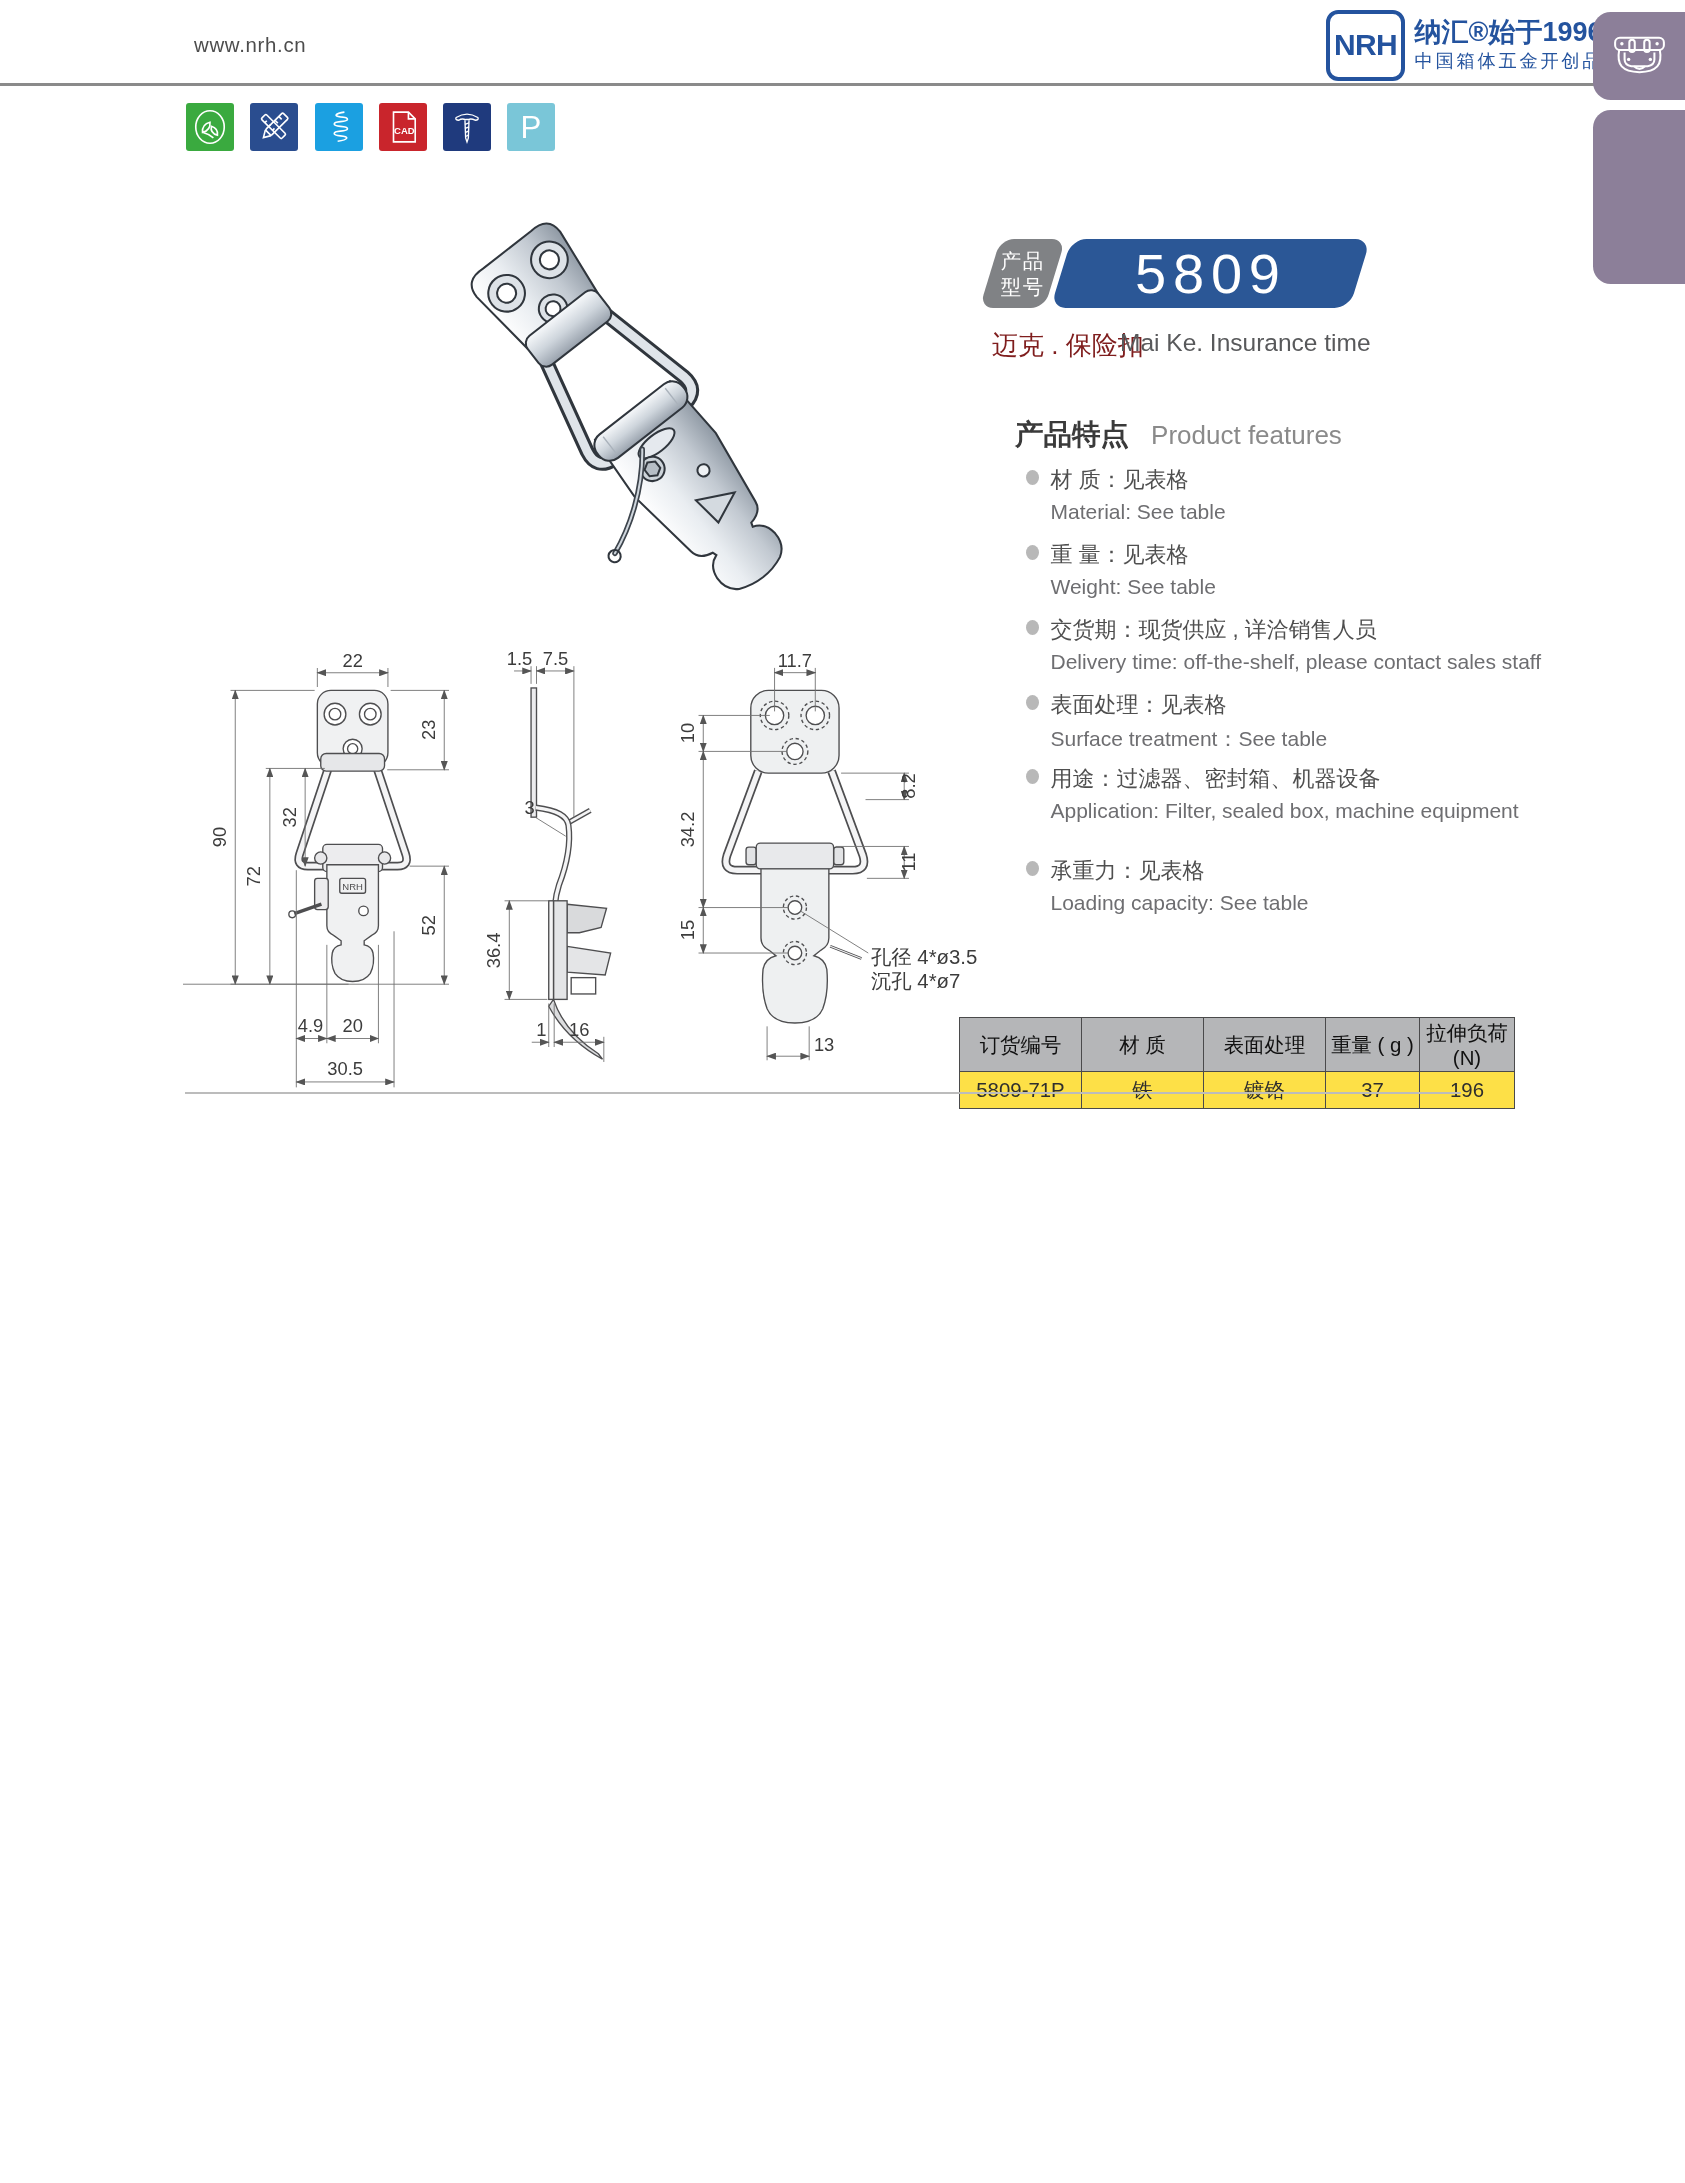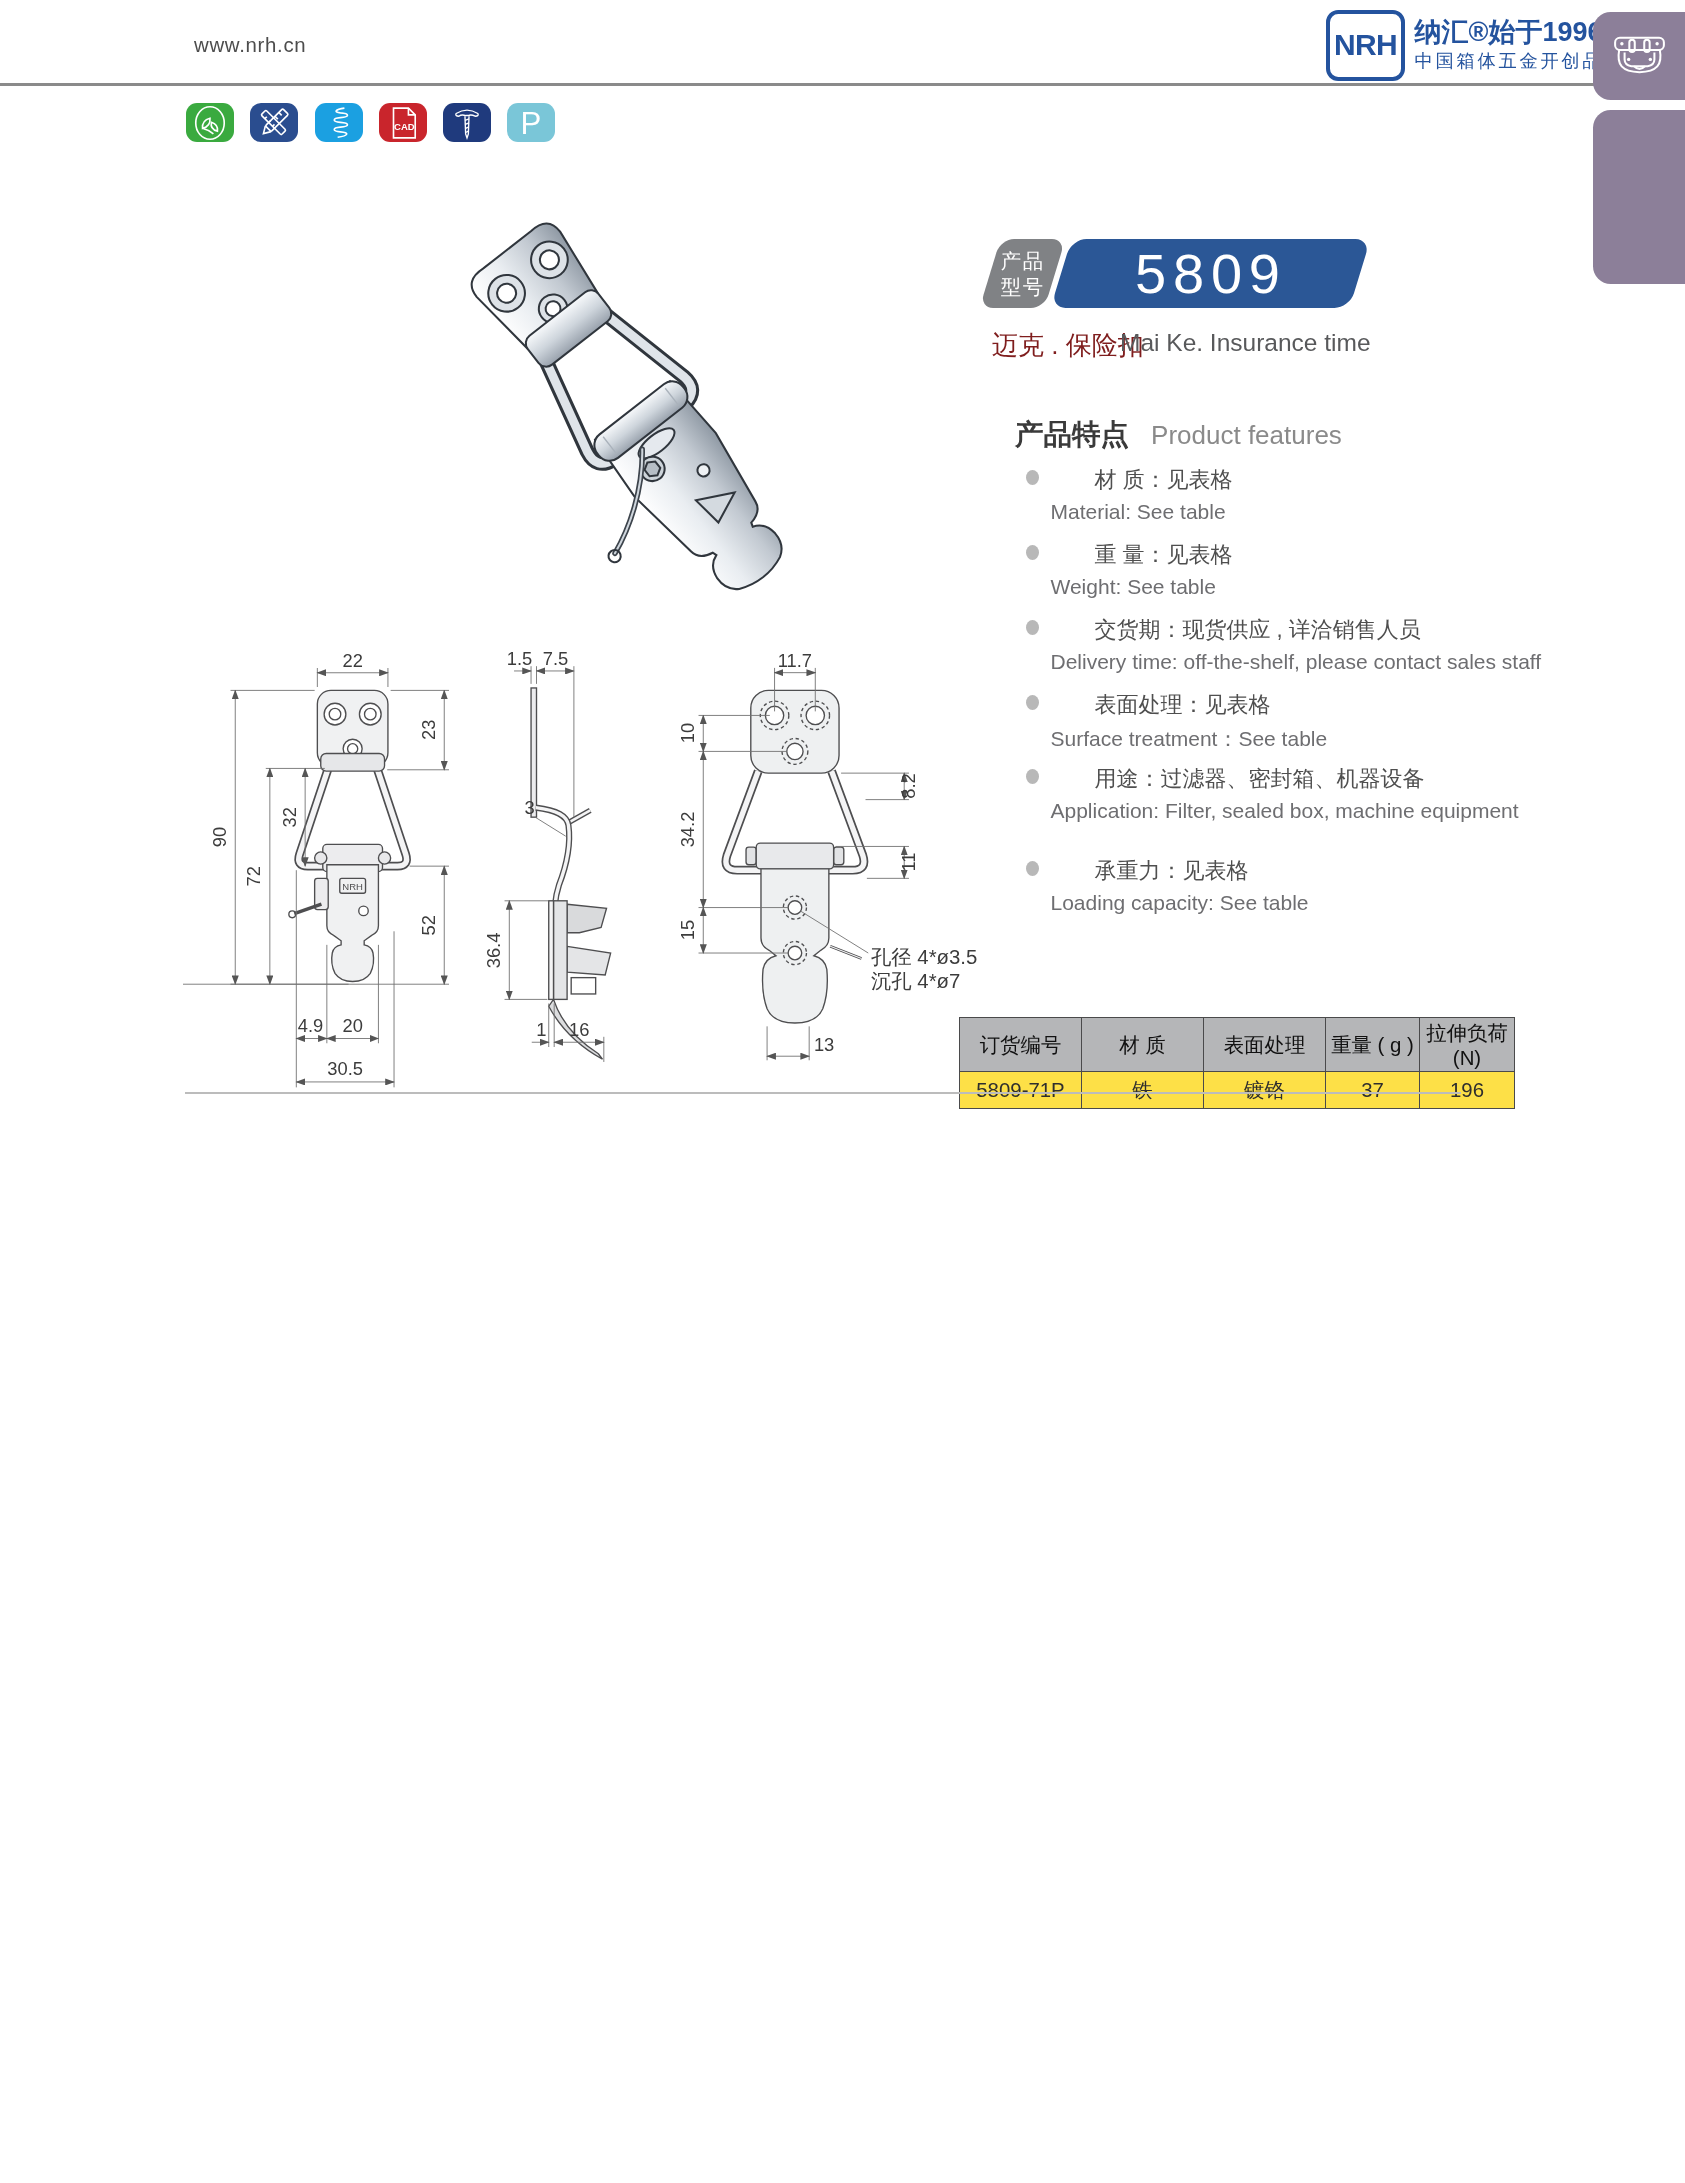--- a/index.html
+++ b/index.html
@@ -15,38 +15,38 @@
   .logo-text .l1{font-size:27px;font-weight:bold;color:#24539e;line-height:33px;white-space:nowrap;}
   .logo-text .l2{font-size:18.3px;color:#24539e;letter-spacing:2.7px;line-height:24.5px;white-space:nowrap;}
 
   
   .side-tab{left:1593px;width:92px;background:#8c7f99;border-radius:17.7px 0 0 17.7px;}
   .tab1{top:11.6px;height:88px;display:flex;align-items:center;justify-content:center;}
   .tab2{top:110px;height:174px;}
 
   
   .icon-row{left:186px;top:103px;display:flex;gap:16.3px;}
-  .sicon{width:48px;height:39px;border-radius:11px;display:flex;align-items:center;justify-content:center;text-decoration:underline;}
+  .sicon{width:48px;height:48px;border-radius:3px;display:flex;align-items:center;justify-content:center;text-decoration:underline;}
 
   
   .badge{left:990px;top:239px;width:65px;height:69px;background:#808285;border-radius:13.6px;transform:skewX(-17deg);display:flex;align-items:center;justify-content:center;}
   .badge .inner{transform:skewX(17deg);color:#fff;font-size:20.4px;line-height:26px;text-align:center;letter-spacing:1.4px;}
   .banner{left:1061px;top:239px;width:299px;height:69px;background:#2b5796;border-radius:15px;transform:skewX(-17deg);display:flex;align-items:center;justify-content:center;}
   .banner .inner{transform:skewX(17deg);color:#fff;font-size:56px;letter-spacing:6.8px;font-weight:500;}
   .subtitle-cn{left:992px;top:328px;font-size:26px;color:#7f1d1d;}
   .subtitle-en{left:1120px;top:329px;font-size:24.5px;color:#58595b;}
 
   
   .feat-title{left:1015px;top:416px;}
   .feat-title .cn{font-size:28.5px;font-weight:bold;color:#3a3a3a;}
   .feat-title .en{font-size:26px;color:#8a8a8a;margin-left:19px;}
   .feat{left:1026px;width:530px;}
   .feat .row{position:absolute;left:0;width:530px;}
   .feat .dot{position:absolute;left:0;top:5.4px;width:13px;height:15px;border-radius:50%;background:#b8b8b8;}
-  .feat .cn{position:absolute;left:24.5px;top:0;font-size:22px;color:#4f4f4f;white-space:nowrap;margin-left:44px;}
+  .feat .cn{position:absolute;left:24.5px;top:0;font-size:22px;color:#4f4f4f;white-space:nowrap;}
   .feat .en{position:absolute;left:24.5px;top:35px;font-size:21px;color:#6e6e71;white-space:nowrap;}
 
   
   .spec{left:959px;top:1017px;border-collapse:collapse;table-layout:fixed;}
   .spec th,.spec td{border:1.4px solid #4a4a4b;text-align:center;vertical-align:middle;font-weight:normal;}
   .spec th{background:#b5b6b8;color:#111;font-size:20.4px;height:35px;}
   .spec td{background:#fde047;color:#2e2e2e;font-size:20.4px;height:34px;}
   .bottom-rule{left:185px;top:1092px;width:1276px;height:2px;background:#bcbcbc;}
 
   

